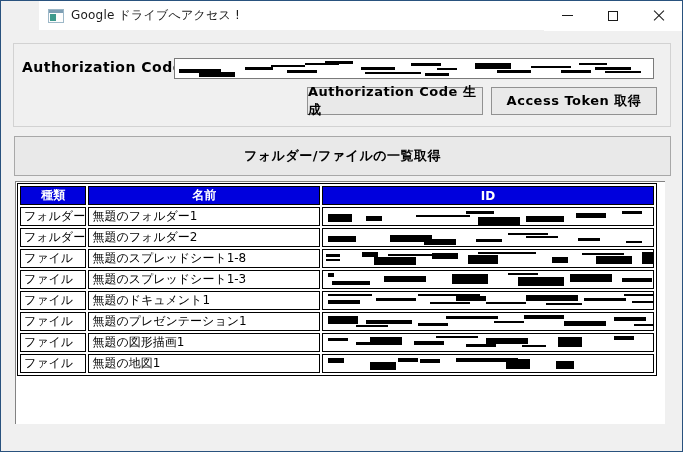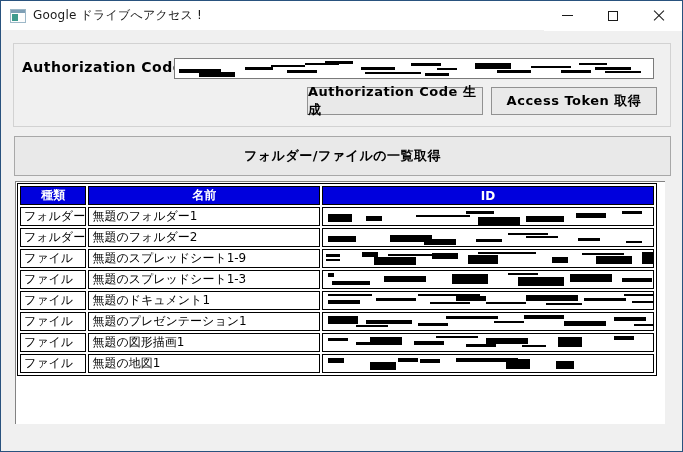--- a/index.html
+++ b/index.html
@@ -8,20 +8,21 @@
 
   .window {
     position: relative; width: 683px; height: 452px;
     border: 1px solid #29527e; background: #f0f0f0; overflow: hidden;
   }
 
   
   .titlebar {
     height: 30px; background: #ffffff; display: flex; align-items: center;
     border-bottom: 1px solid #f0f0f0;
+    margin-left: 38px;
   }
   .app-icon {
     width: 16px; height: 14px; margin-left: 9px; margin-right: 7px;
     border: 1px solid #9db8c8; background: #fdfdfd; position: relative;
   }
   .app-icon::before {
     content: ""; position: absolute; left: 0; top: 0; right: 0; height: 3px; background: #7e9fb5;
   }
   .app-icon::after {
     content: ""; position: absolute; left: 1px; top: 4px; width: 6px; bottom: 1px; background: #3e9a8d;
@@ -185,21 +186,21 @@
                 <div class="redact-bar" style="left: 150px; top: 9px; width: 26px; height: 3px;"></div>
                 <div class="redact-bar" style="left: 182px; top: 3px; width: 40px; height: 2px;"></div>
                 <div class="redact-bar" style="left: 200px; top: 6px; width: 32px; height: 2px;"></div>
                 <div class="redact-bar" style="left: 252px; top: 8px; width: 22px; height: 3px;"></div>
                 <div class="redact-bar" style="left: 300px; top: 11px; width: 16px; height: 2px;"></div>
               </div>
             </td>
           </tr>
           <tr>
             <td>ファイル</td>
-            <td>無題のスプレッドシート1-9</td>
+            <td>無題のスプレッドシート1-8</td>
             <td class="id-cell">
               <div class="redact-zone">
                 <div class="redact-bar" style="left: 0px; top: 3px; width: 14px; height: 3px;"></div>
                 <div class="redact-bar" style="left: 0px; top: 8px; width: 14px; height: 2px;"></div>
                 <div class="redact-bar" style="left: 36px; top: 1px; width: 16px; height: 5px;"></div>
                 <div class="redact-bar" style="left: 48px; top: 6px; width: 42px; height: 8px;"></div>
                 <div class="redact-bar" style="left: 62px; top: 3px; width: 60px; height: 2px;"></div>
                 <div class="redact-bar" style="left: 106px; top: 2px; width: 26px; height: 6px;"></div>
                 <div class="redact-bar" style="left: 142px; top: 4px; width: 30px; height: 9px;"></div>
                 <div class="redact-bar" style="left: 152px; top: 1px; width: 58px; height: 2px;"></div>

